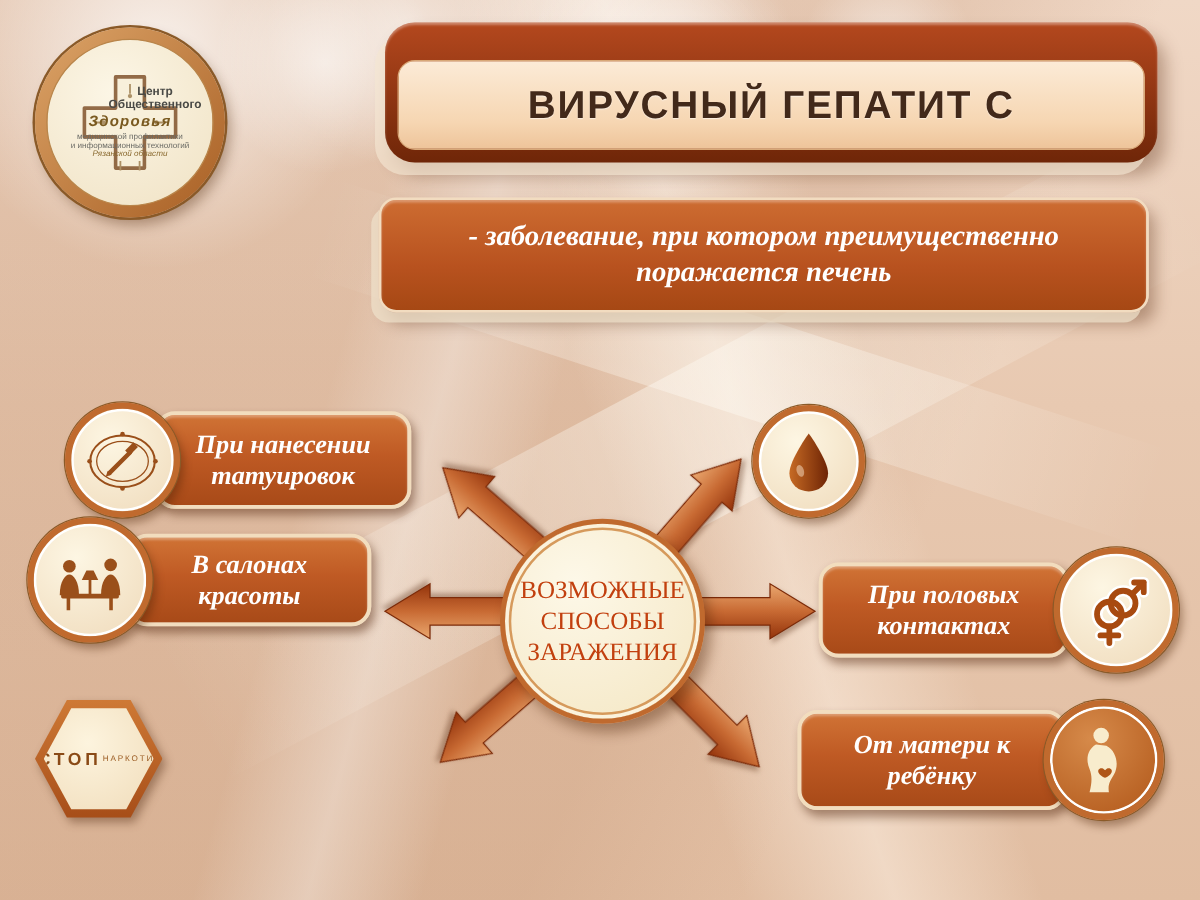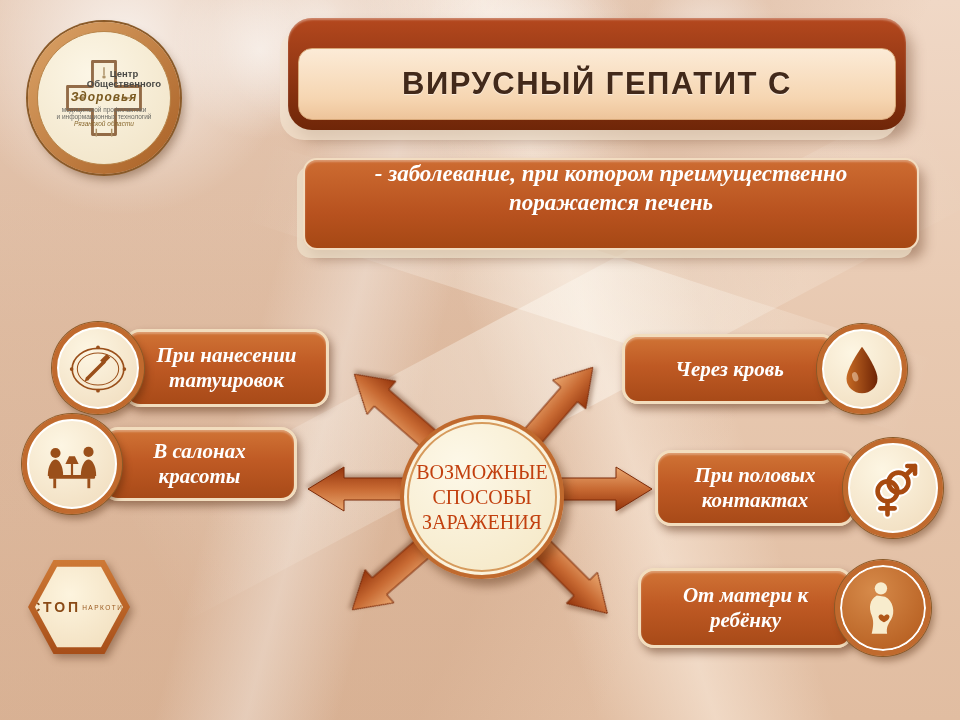--- a/index.html
+++ b/index.html
@@ -29,37 +29,37 @@
     border:1px solid #b9854a;position:relative;display:flex;align-items:center;justify-content:center;}
   .logo-cross{position:absolute;inset:0;display:flex;align-items:center;justify-content:center;opacity:.8;}
   .logo-text{position:relative;z-index:2;text-align:center;line-height:1.1;
     font-family:"Liberation Sans",sans-serif;}
   .lg1{font-size:9.5px;font-weight:bold;color:#4a4a46;padding-left:40px;}
   .lg2{font-size:12px;font-weight:bold;font-style:italic;color:#7a5a20;letter-spacing:1px;margin:1px 0 2px;}
   .lg3{font-size:6.5px;color:#6a6a64;}
   .lg5{font-size:6.5px;color:#8a6a30;font-style:italic;}
 
   
-  .title-banner{position:absolute;left:288px;top:18px;width:618px;height:112px;border-radius:24px;
+  .title-banner{position:absolute;left:308px;top:18px;width:618px;height:112px;border-radius:24px;
     background:linear-gradient(180deg,#b4481e 0%,#8e3512 55%,#6f2608 100%);
     box-shadow:-8px 10px 0 rgba(245,231,211,.65), 6px 10px 14px rgba(80,35,8,.35),
                inset 0 2px 2px rgba(255,255,255,.35);}
   .title-inner{position:absolute;left:10px;right:10px;top:30px;bottom:10px;border-radius:14px;
     background:linear-gradient(180deg,#fcebd7 0%,#f6d6b2 70%,#eec49a 100%);
     border:1px solid #d8a878;display:flex;align-items:center;justify-content:center;}
   .title-text{font-family:"Liberation Sans",sans-serif;font-weight:bold;font-size:31px;
     color:#42291a;letter-spacing:1.5px;text-shadow:0 1px 1px rgba(255,255,255,.6);}
 
   
   .subtitle-banner{position:absolute;left:303px;top:158px;width:612px;height:88px;border-radius:14px;
     background:linear-gradient(180deg,#cd6c31 0%,#b8521f 60%,#a64814 100%);
     border:2px solid #f2dcc0;
     box-shadow:-6px 8px 0 rgba(240,226,204,.7), 5px 9px 12px rgba(80,35,8,.35),
                inset 0 2px 2px rgba(255,255,255,.3);
-    display:flex;justify-content:center;}
+    display:flex;align-items:center;justify-content:center;}
   .subtitle-text{color:#fff;font-style:italic;font-weight:600;font-size:23px;line-height:1.25;
     text-align:center;padding:0 30px;}
 
   
   .center-circle{position:absolute;left:400px;top:415px;width:156px;height:156px;border-radius:50%;
     background:radial-gradient(circle at 36% 30%,#fdf8e8,#f4e6c2);
     border:4px solid #c06a2e;
     box-shadow:inset 0 0 0 3px #fbf2dc, inset 0 0 0 5px #d69a5c, 5px 7px 10px rgba(75,32,6,.4);
     display:flex;align-items:center;justify-content:center;z-index:3;}
   .center-text{width:132px;text-align:center;font-weight:normal;font-size:20px;line-height:1.25;
@@ -220,21 +220,20 @@
             <line x1="4" y1="3" x2="4" y2="13" stroke="#8a4a16" stroke-width="2"></line>
           </svg>
           <div class="stop-word">СТОП</div>
           <div class="stop-sub">НАРКОТИК</div>
         </div>
       </div>
     </div>
   </div>
 
   <div class="item right" style="left:622px;top:324px;">
-    <div class="label-box" style="width:215px;height:70px;">Через кровь</div>
     <div class="icon-circle" style="width:90px;height:90px;">
       <svg width="58" height="58" viewBox="0 0 60 60">
         <defs>
           <linearGradient id="dg" x1="0" y1="0" x2="1" y2="0">
             <stop offset="0" stop-color="#c66a24"></stop>
             <stop offset="1" stop-color="#6e2405"></stop>
           </linearGradient>
         </defs>
         <path d="M30 7 C30 7 14 29 14 40 a16 15 0 0 0 32 0 C46 29 30 7 30 7 Z" fill="url(#dg)"></path>
         <ellipse cx="23" cy="38" rx="3" ry="5" fill="rgba(255,240,220,.45)" transform="rotate(-18 23 38)"></ellipse>

